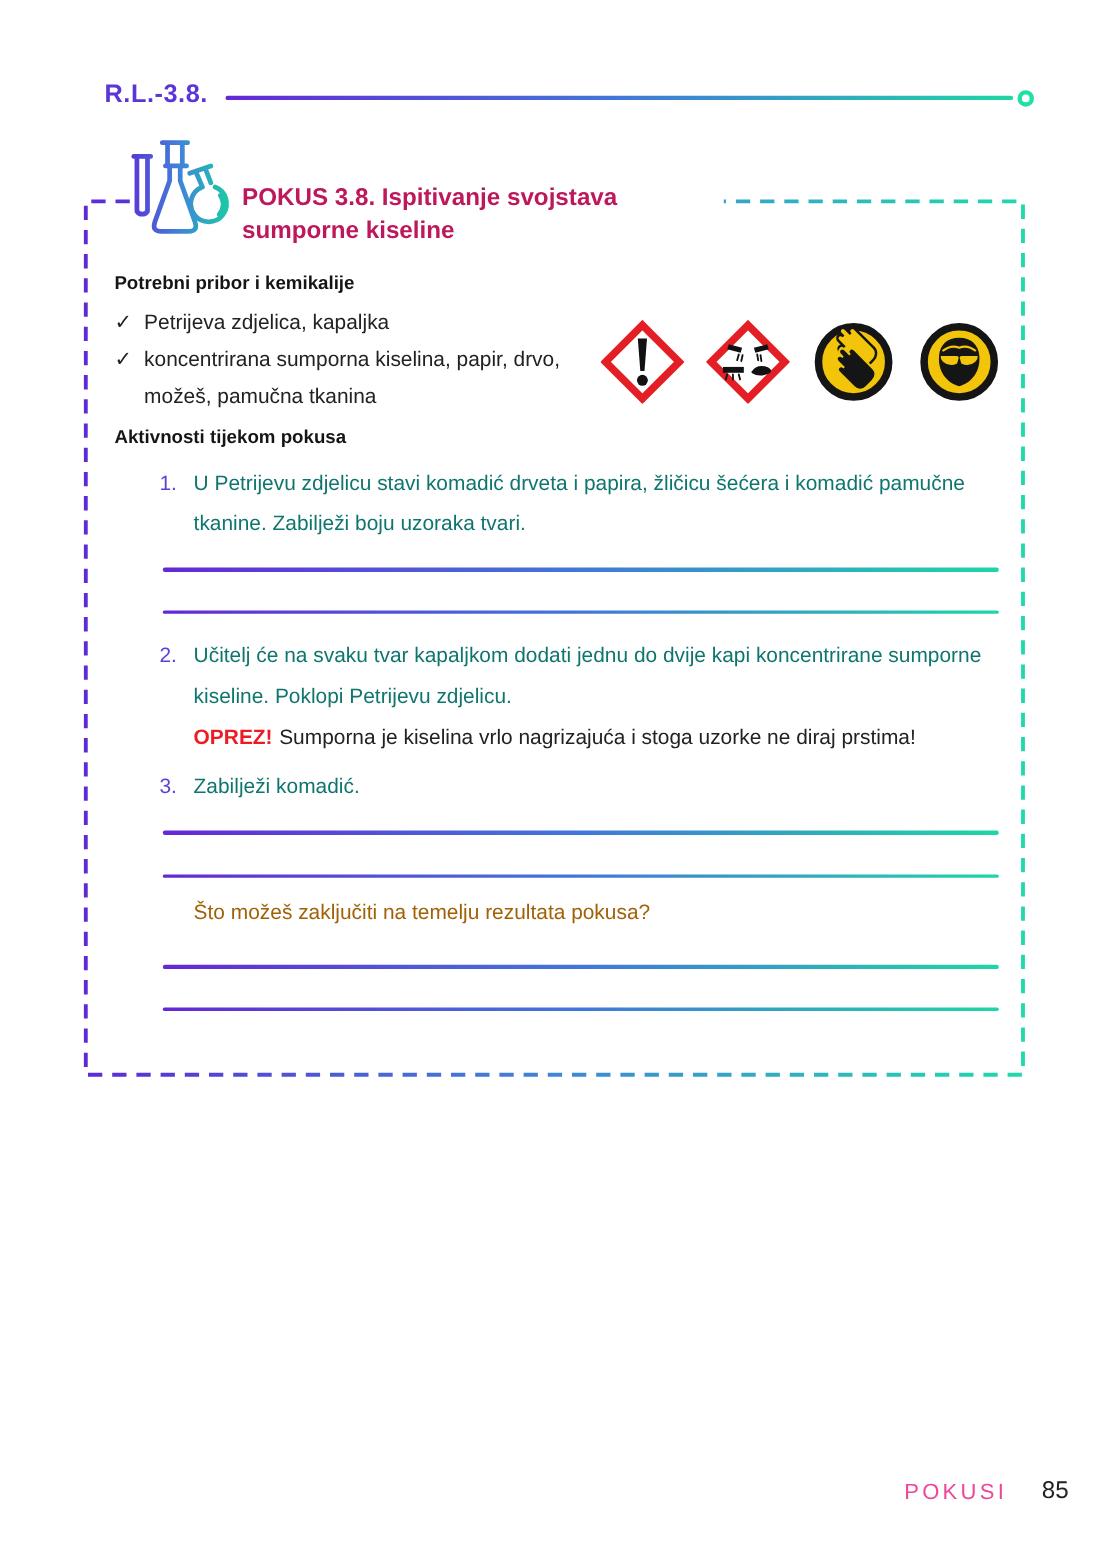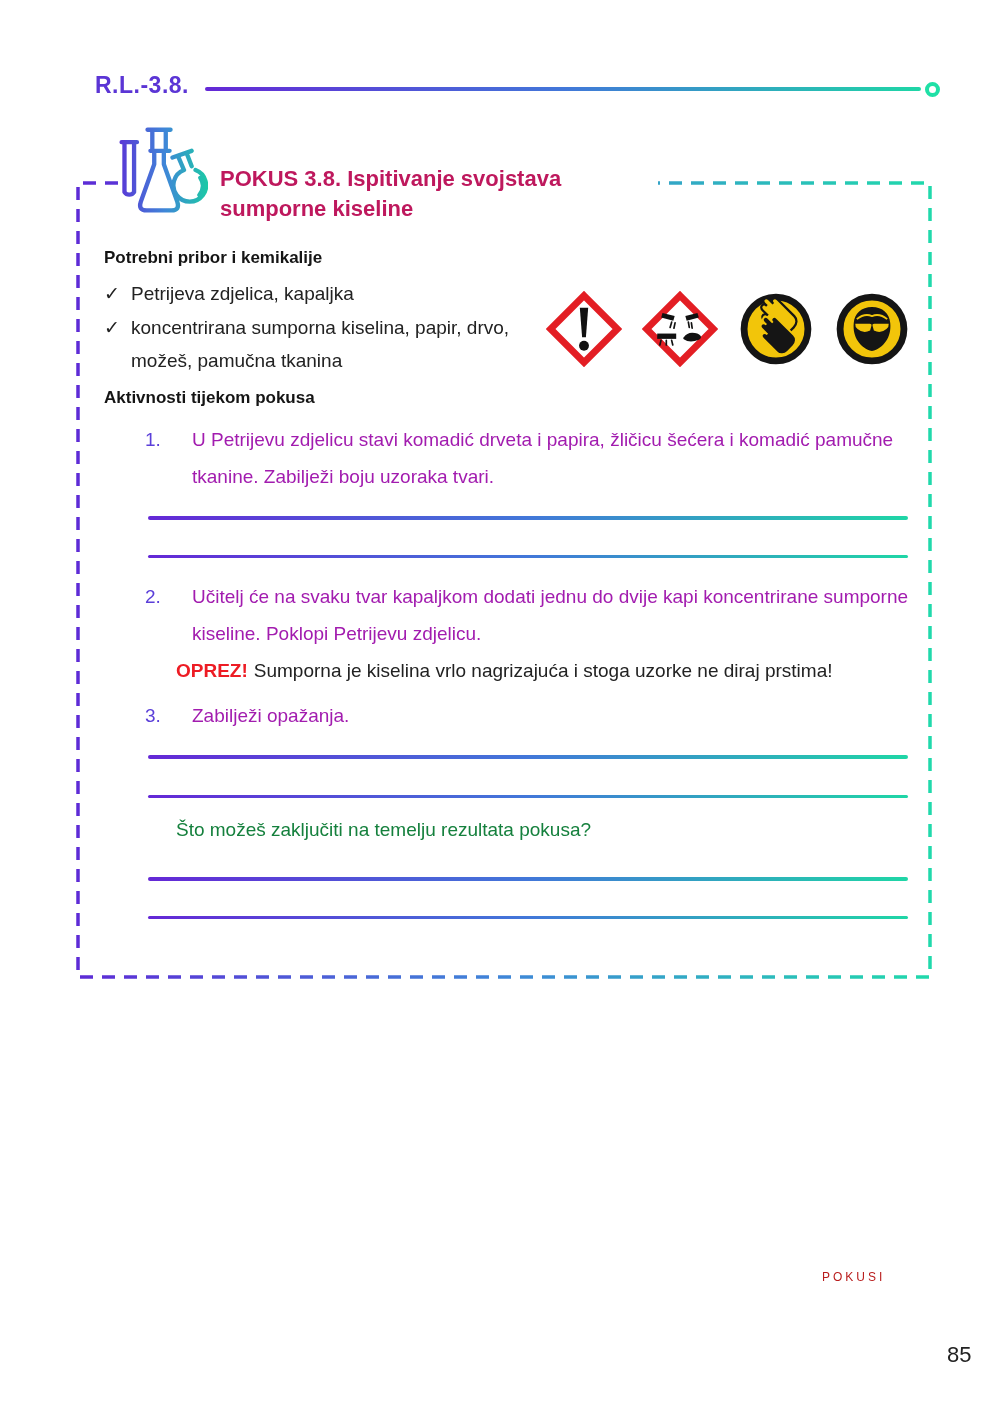--- a/index.html
+++ b/index.html
@@ -19,30 +19,30 @@
 
   .sec-heading{position:absolute;left:104px;font-size:17px;font-weight:bold;color:#151515;}
   .check-item{position:absolute;left:104px;padding-left:27px;font-size:19px;line-height:33px;color:#222;}
   .check-item .check{position:absolute;left:0;top:0;color:#222;font-size:19px;}
 
   .picto-row{position:absolute;left:546px;top:291px;display:flex;gap:20px;align-items:center;}
   .picto{width:76px;height:76px;display:block;}
 
   .step{position:absolute;left:145px;display:flex;align-items:flex-start;}
   .step-num{width:31px;flex:0 0 31px;font-size:19px;line-height:37px;color:#5b3fd9;}
-  .step-text{max-width:740px;font-size:19px;line-height:37px;color:#a21caf;margin-left:16px;}
+  .step-text{max-width:740px;font-size:19px;line-height:37px;color:#0f766e;}
   .warning{font-size:19px;line-height:38px;color:#222;}
   .warn-label{color:#ed1c24;font-weight:bold;margin-right:6px;}
-  .question{position:absolute;left:176px;top:819px;font-size:19px;color:#15803d;}
+  .question{position:absolute;left:176px;top:819px;font-size:19px;color:#a16207;}
 
   .ans-line{position:absolute;left:148px;width:760px;border-radius:2px;
             background:linear-gradient(90deg,#6428d6 0%,#4277d9 50%,#1fd6a6 100%);}
   .ans-thick{height:4px;} .ans-thin{height:3px;}
 
-  .footer-section{position:absolute;left:822px;top:1270px;font-size:12px;letter-spacing:3px;color:#b91c1c;}
+  .footer-section{position:absolute;left:822px;top:1346px;font-size:20px;letter-spacing:3px;color:#ec4899;}
   .footer-page{position:absolute;left:907px;top:1342px;font-size:22px;color:#222;margin-left:40px;}
 </style>
 </head>
 <body>
 
 <div class="page">
 
   <div class="rl-code">R.L.-3.8.</div>
   <div class="header-line"></div>
   <div class="header-ring"></div>
@@ -137,21 +137,21 @@
     <div>
       <div class="step-text">Učitelj će na svaku tvar kapaljkom dodati jednu do dvije kapi koncentrirane sumporne kiseline. Poklopi Petrijevu zdjelicu.</div>
       <div class="warning">
         <span class="warn-label">OPREZ!</span><span>Sumporna je kiselina vrlo nagrizajuća i stoga uzorke ne diraj prstima!</span>
       </div>
     </div>
   </div>
 
   <div class="step" style="top:697px">
     <span class="step-num">3.</span>
-    <div class="step-text">Zabilježi opažanja.</div>
+    <div class="step-text">Zabilježi komadić.</div>
   </div>
 
   <div class="ans-line ans-thick" style="top:755px"></div>
   <div class="ans-line ans-thin" style="top:795px"></div>
 
   <div class="question">Što možeš zaključiti na temelju rezultata pokusa?</div>
 
   <div class="ans-line ans-thick" style="top:877px"></div>
   <div class="ans-line ans-thin" style="top:916px"></div>
 

